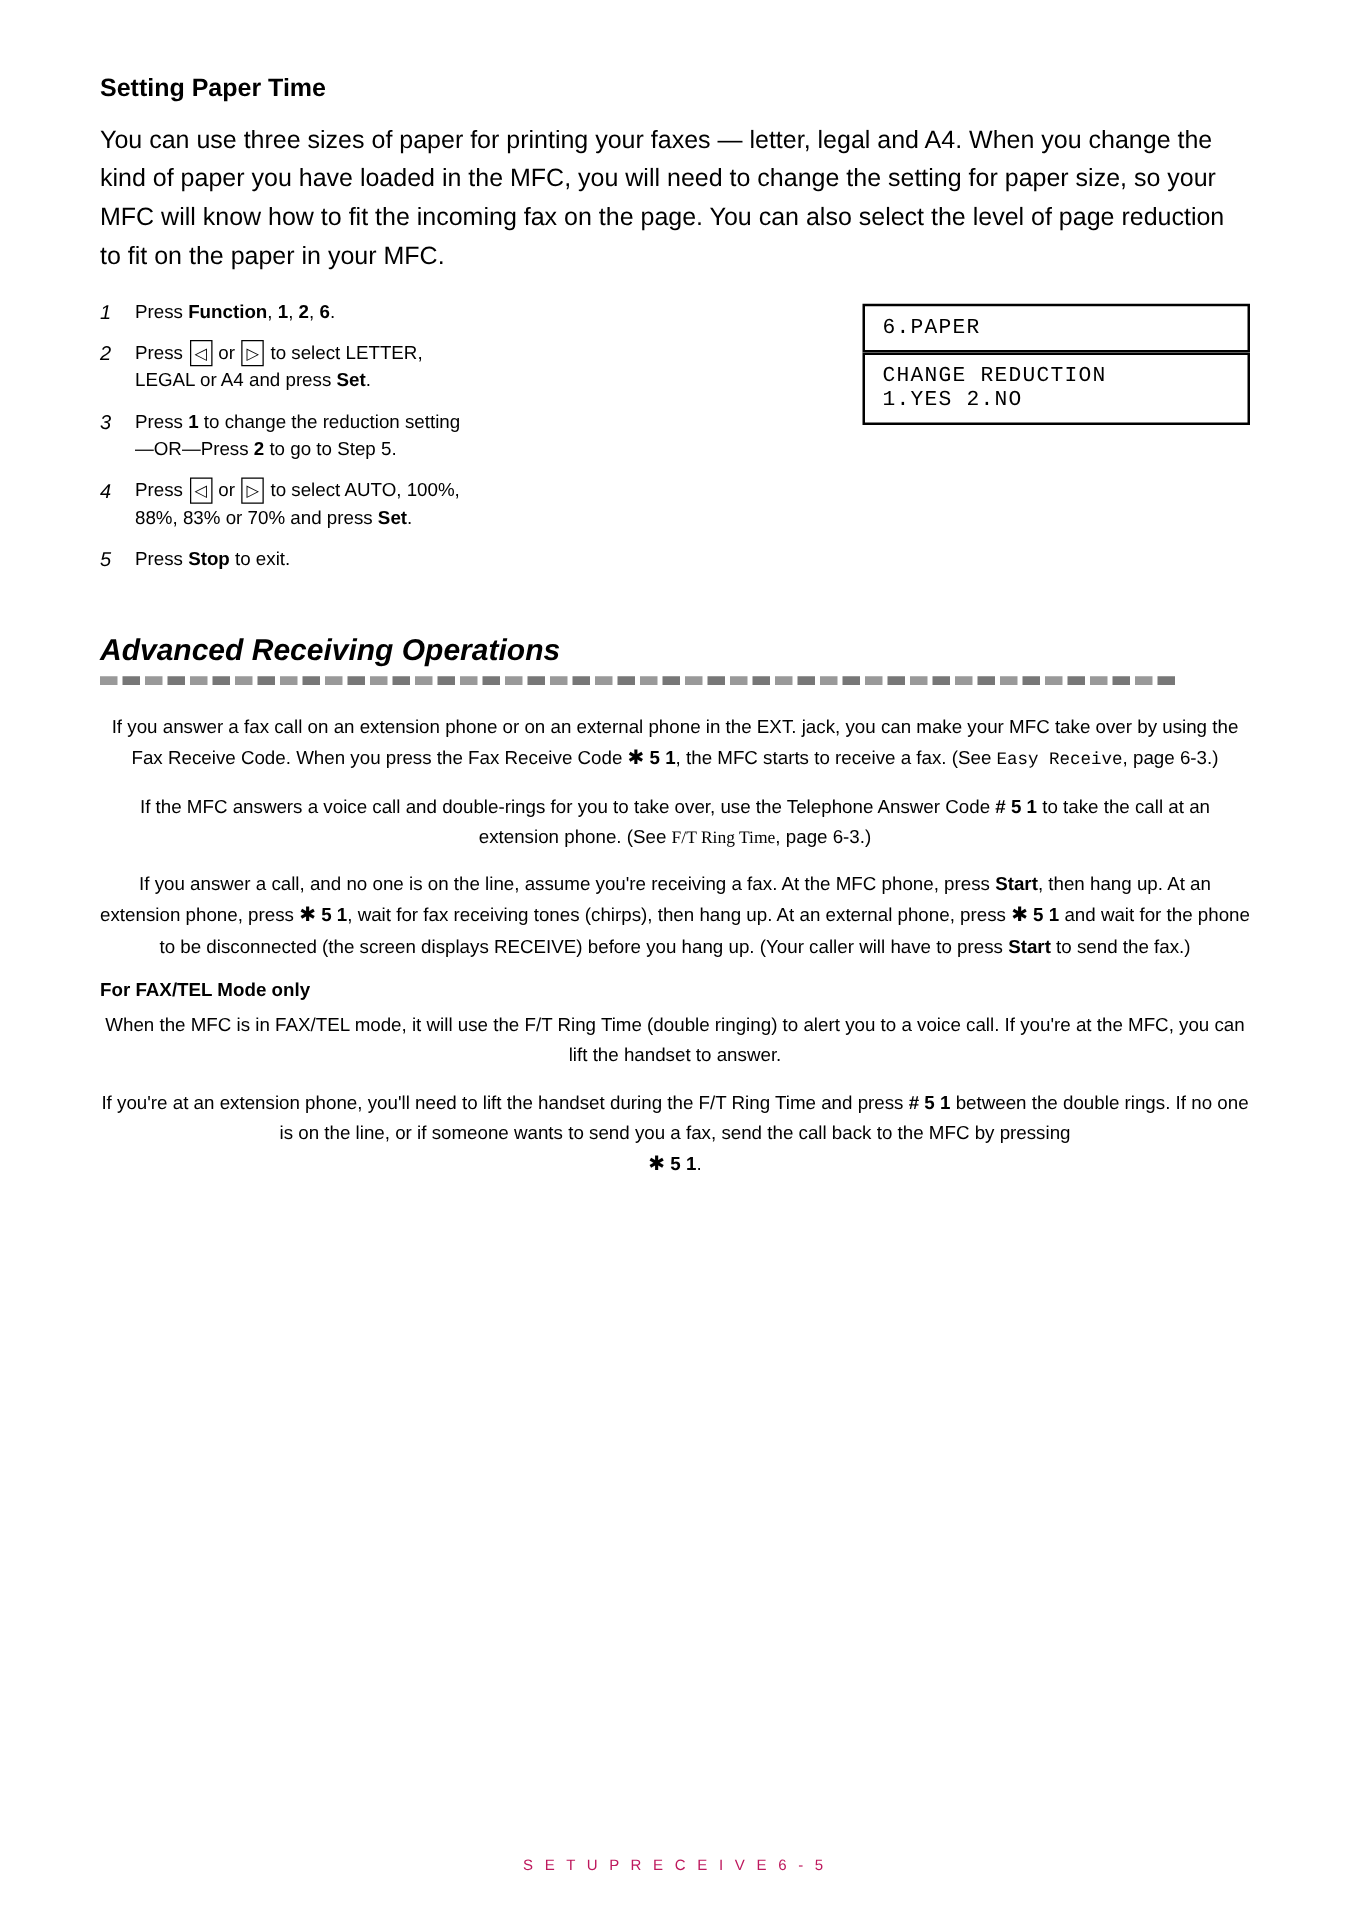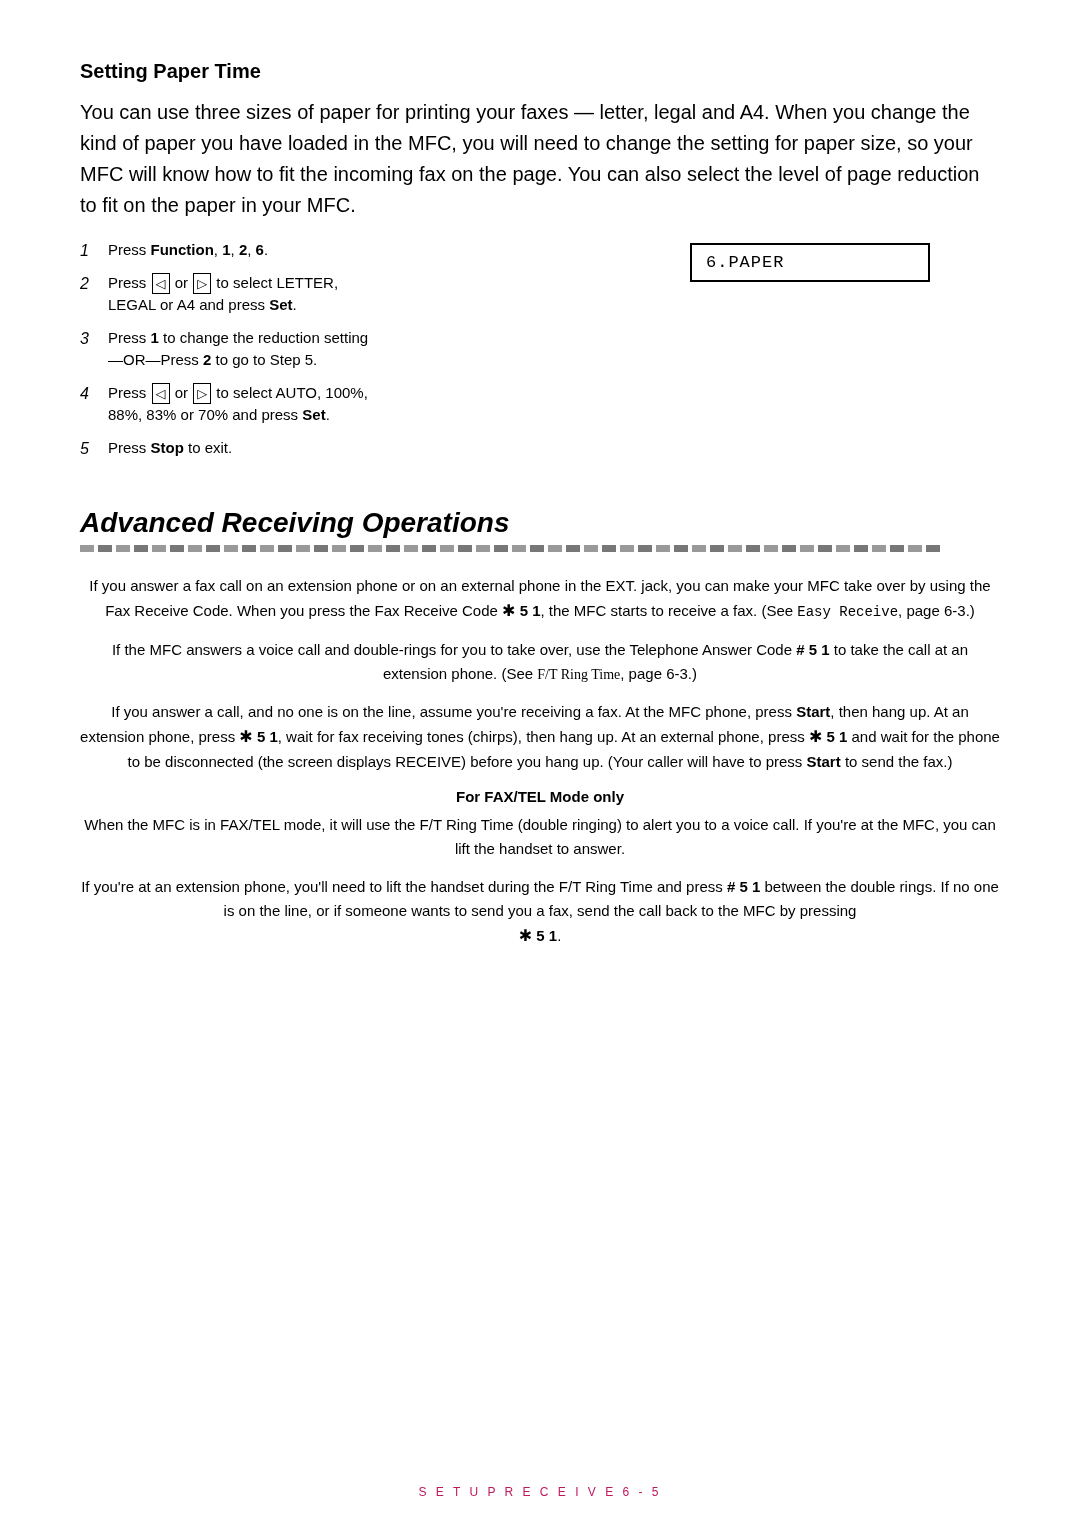--- a/index.html
+++ b/index.html
@@ -27,21 +27,21 @@
       gap: 30px;
       align-items: flex-start;
       margin-bottom: 6px;
     }
     .steps-left {
       flex: 1;
     }
     .steps-right {
       width: 310px;
       display: flex;
-      flex-direction: row;
+      flex-direction: column;
       padding-top: 4px;
     }
     .lcd-box {
       border: 2px solid #000;
       padding: 8px 14px;
       font-family: 'Courier New', Courier, monospace;
       font-size: 17px;
       letter-spacing: 1px;
       background: #fff;
       display: inline-block;
@@ -91,21 +91,21 @@
       display: inline-block;
       font-size: 13px;
       border: 1px solid #000;
       padding: 0 3px;
       margin: 0 1px;
       font-family: Arial;
     }
 
     
     .chapter-title {
-      font-size: 28px;
+      font-size: 24px;
       font-style: italic;
       font-weight: bold;
       margin-top: 38px;
       margin-bottom: 6px;
     }
     .chapter-divider {
       display: flex;
       gap: 4px;
       margin-bottom: 22px;
       flex-wrap: wrap;
@@ -128,21 +128,20 @@
       font-size: 15px;
       line-height: 1.6;
       margin-bottom: 14px;
       text-align: center;
     }
     .sub-subsection-title {
       font-size: 15px;
       font-weight: bold;
       margin-bottom: 8px;
       margin-top: 4px;
-      text-align: center;
     }
     .footer {
       position: fixed;
       bottom: 30px;
       left: 0;
       right: 0;
       text-align: center;
       font-size: 12px;
       letter-spacing: 3px;
       color: #be185d;
@@ -183,20 +182,24 @@
           Press <span class="bold">Stop</span> to exit.
         </li>
 
       </ol>
     </div>
 
     <div class="steps-right">
       <div class="lcd-box">
         <span>6.PAPER</span>
       </div>
+      <div class="lcd-box-wide">
+        <div>CHANGE REDUCTION</div>
+        <div>1.YES 2.NO</div>
+      </div>
     </div>
   </div>
 </div>
 
 <div style="margin-top: 36px;">
   <h1 class="chapter-title">Advanced Receiving Operations</h1>
 
   <div class="chapter-divider">
     <span></span>
       <span></span>

